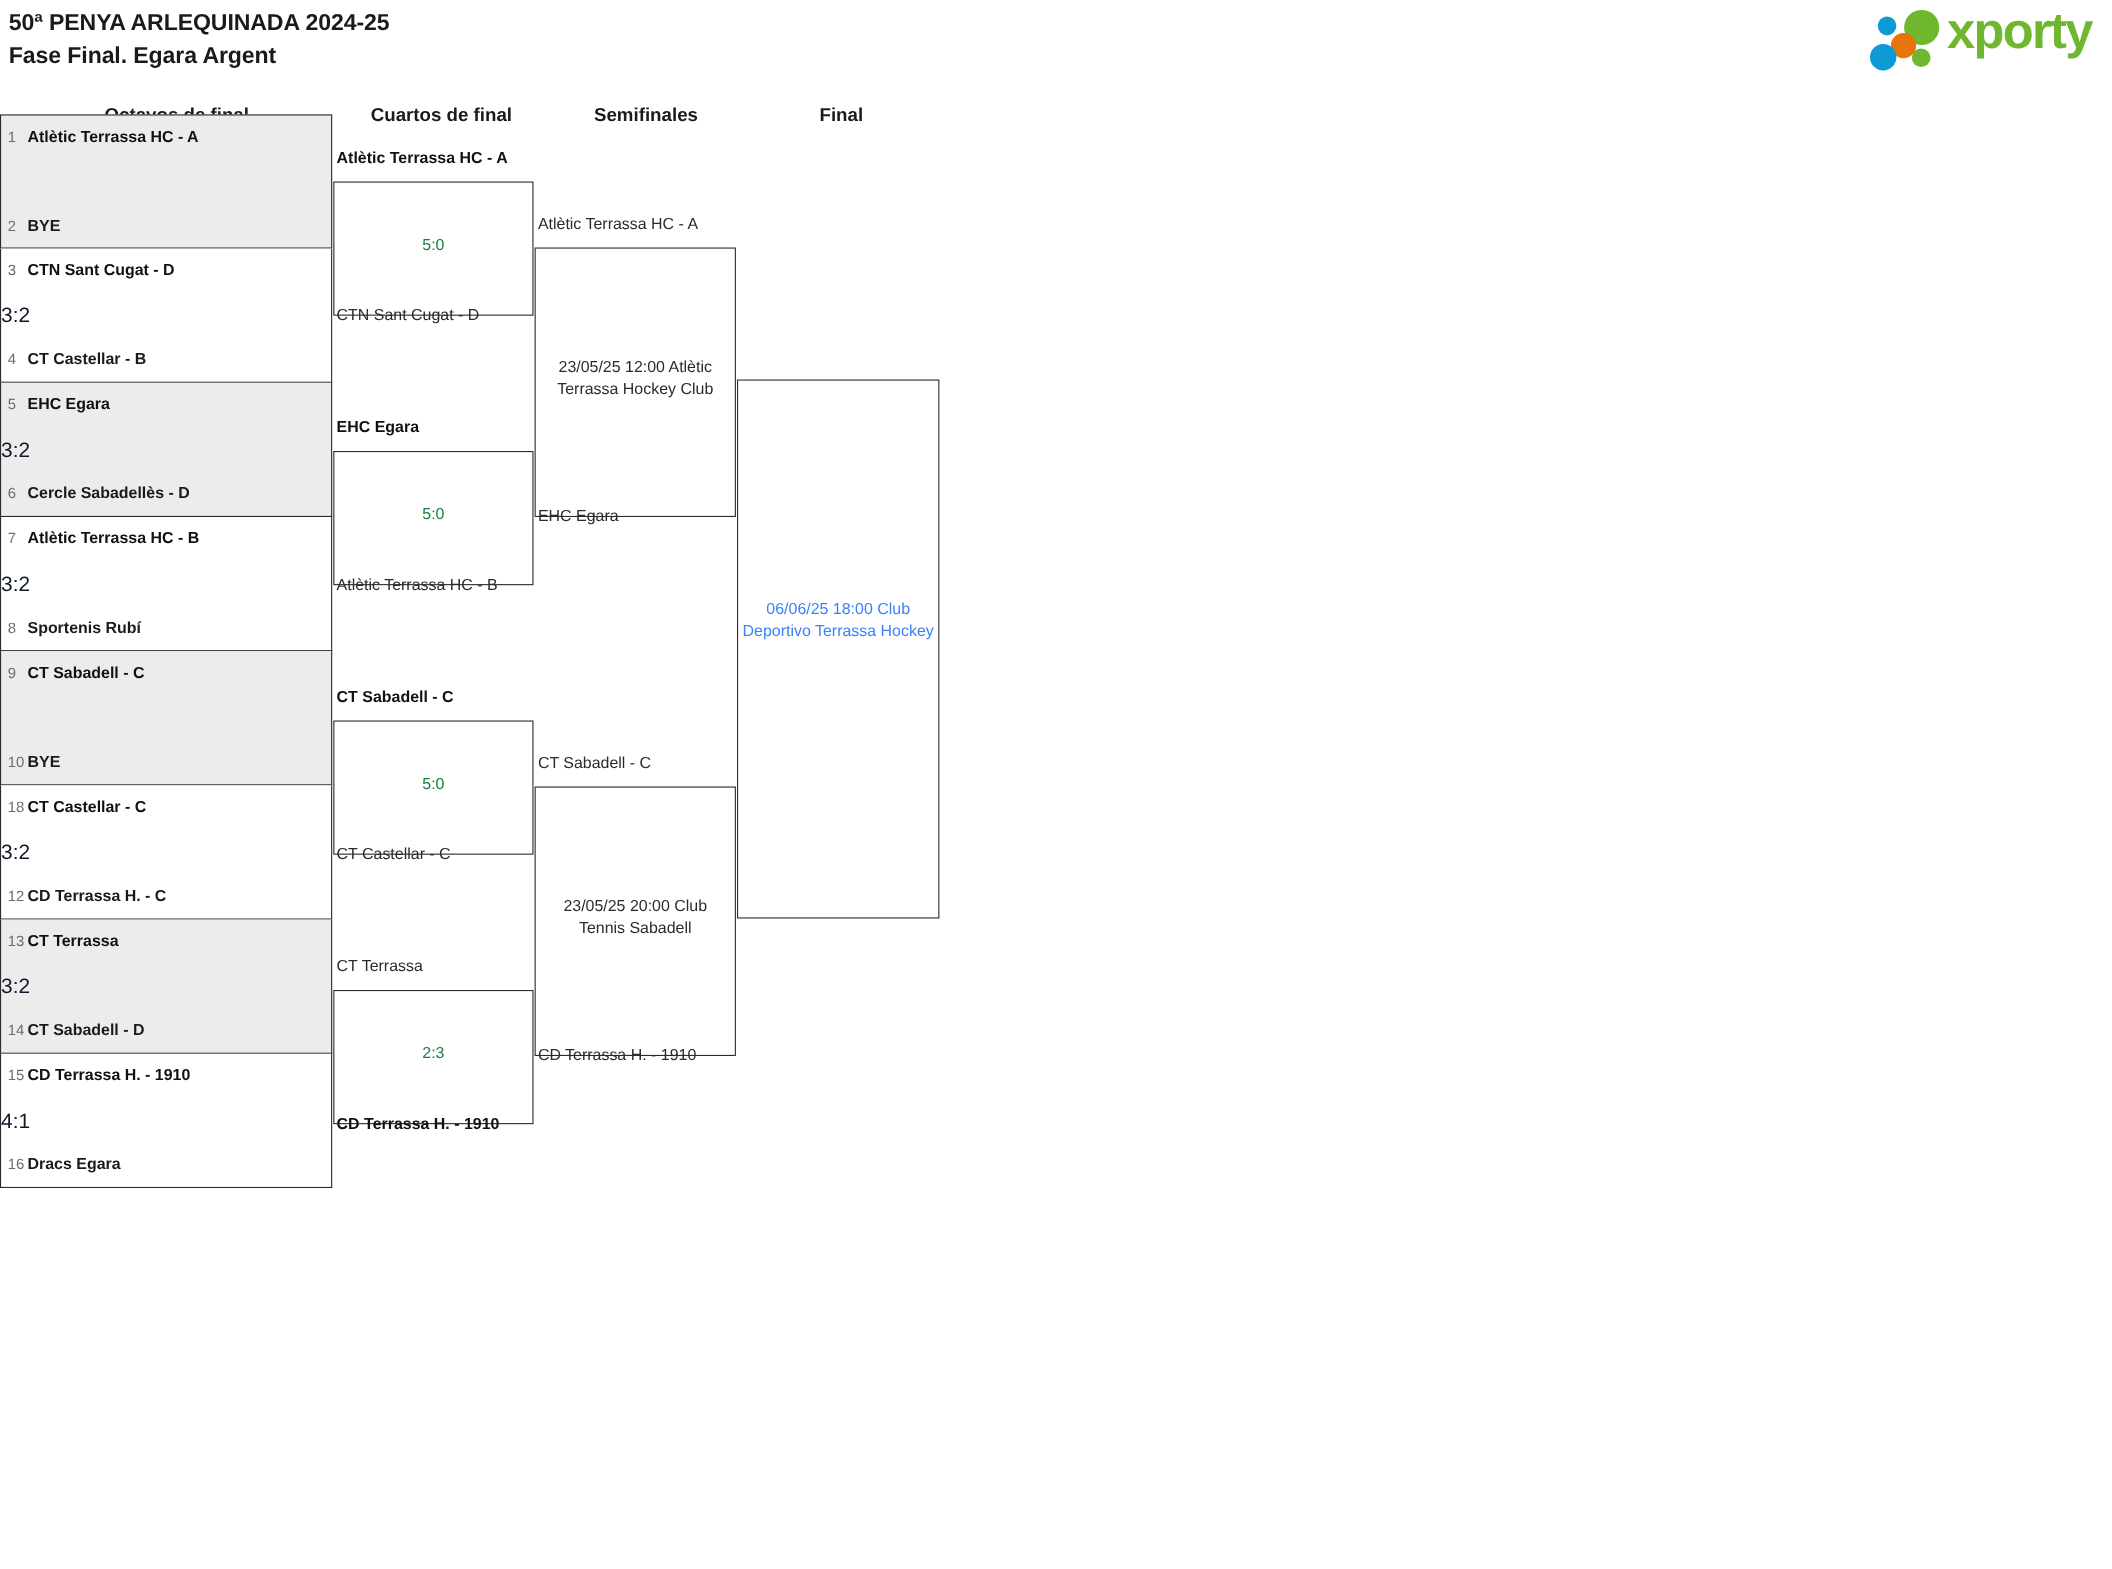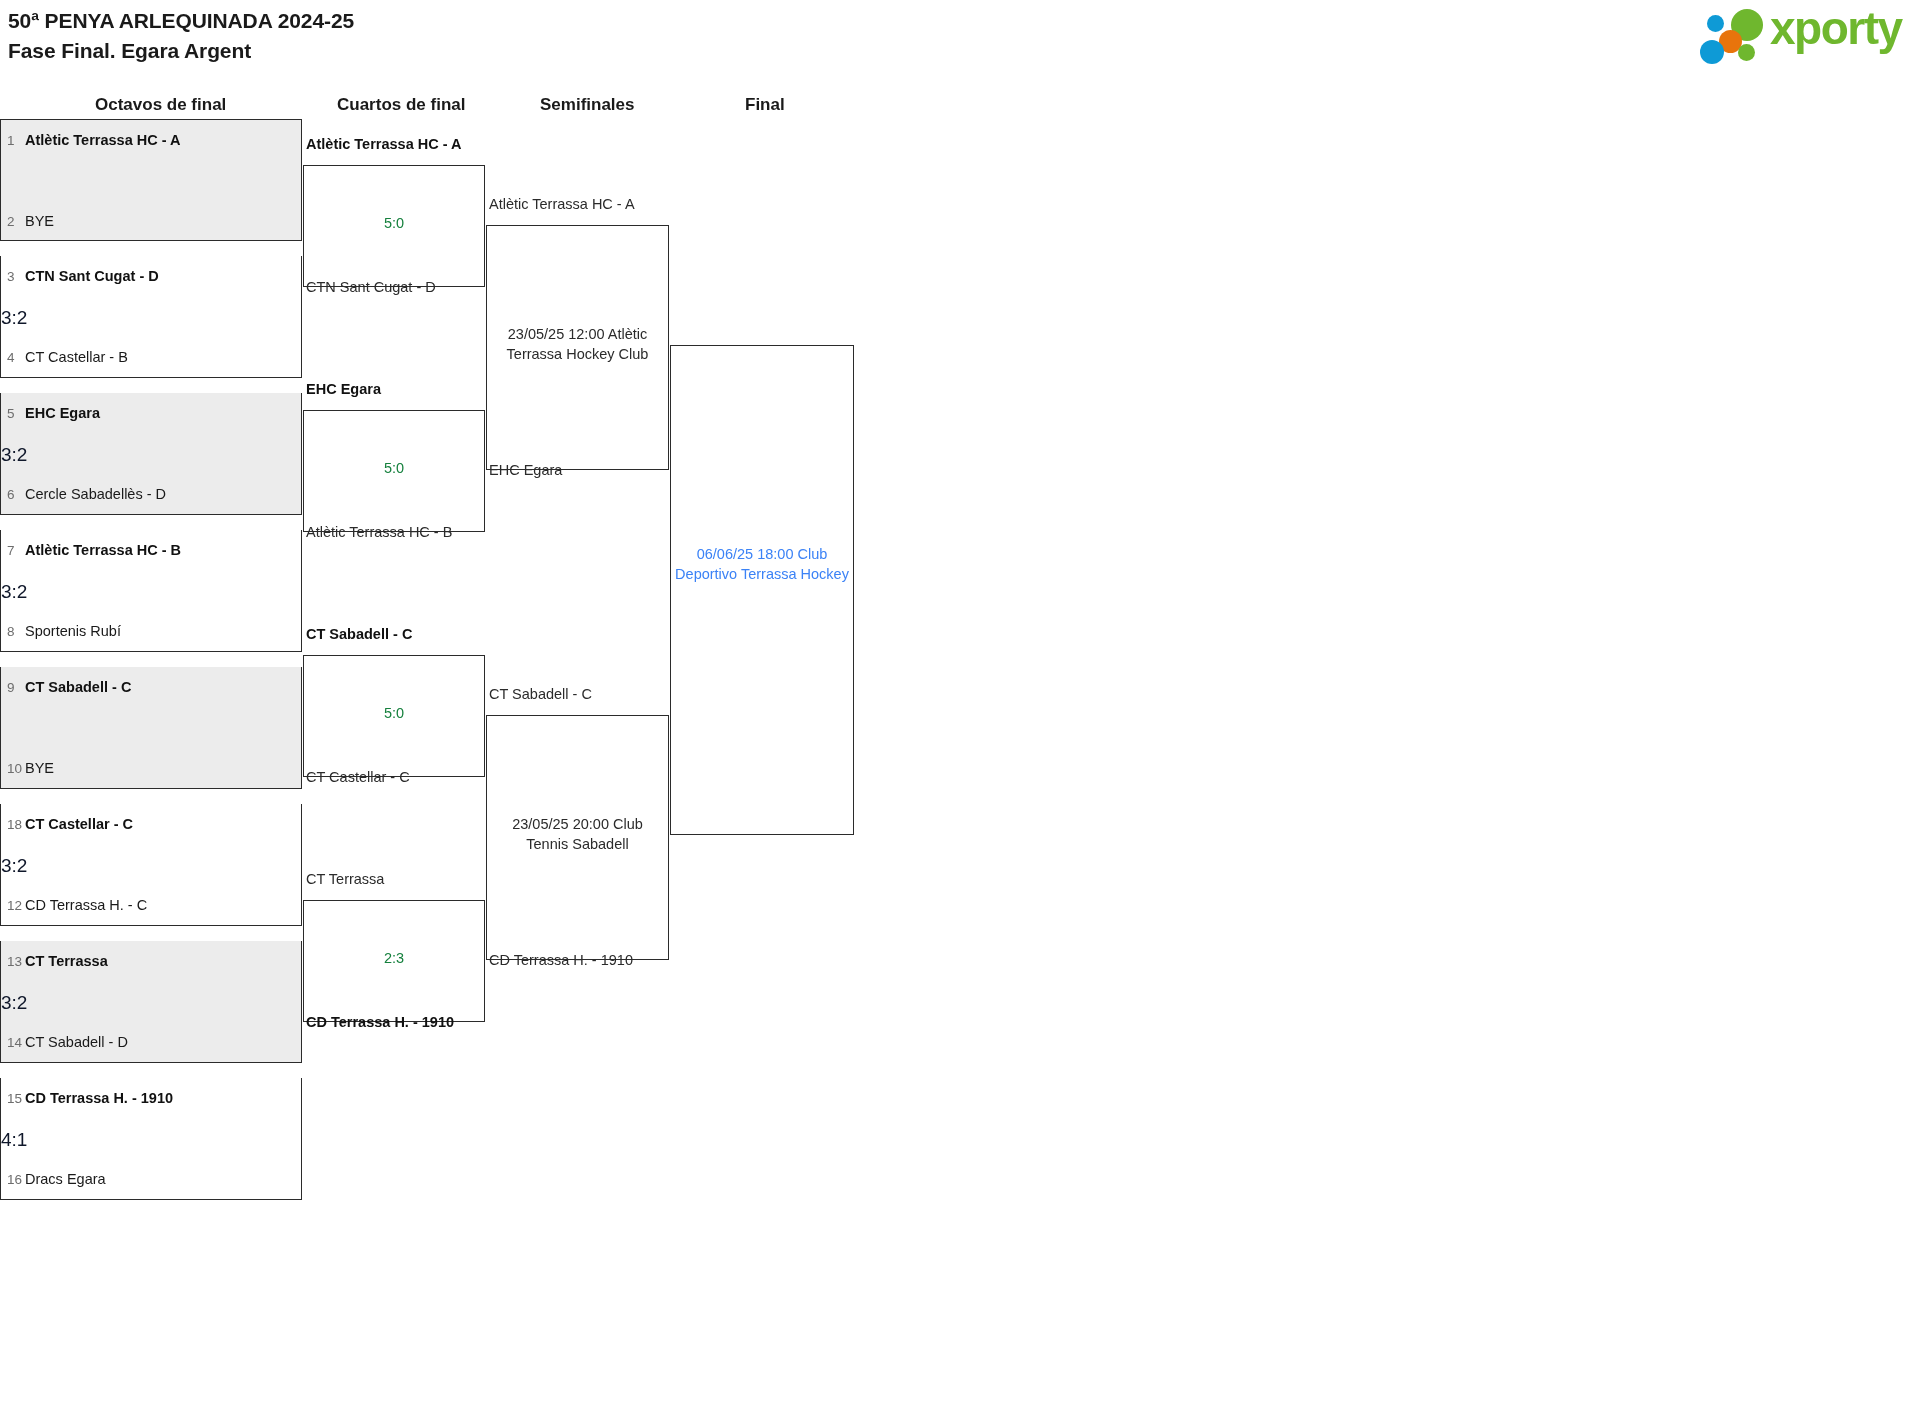--- a/index.html
+++ b/index.html
@@ -65,40 +65,39 @@
     top: 104px;
     width: 302px;
   }
   .r1-match {
     position: relative;
     width: 302px;
     height: 122px;
     border: 1px solid #2b2b2b;
     border-top: none;
     background: #ffffff;
-    margin-top: 15px;
   }
   .r1-match.first { border-top: 1px solid #2b2b2b; }
   .r1-match.shaded { background: #ececec; }
   .r1-team {
     position: absolute;
     left: 6px;
     font-size: 14.5px;
     white-space: nowrap;
   }
   .r1-team.top { top: 12px; }
   .r1-team.bottom { top: 93px; }
   .r1-seed {
     display: inline-block;
     min-width: 18px;
     color: #6d6d6d;
     font-weight: normal;
     font-size: 13.5px;
   }
-  .r1-name { font-weight: normal; }
+  .r1-name { font-weight: bold; }
   .r1-name.winner { font-weight: bold; color: #111; }
   .r1-score {
     position: absolute;
     top: 51px;
     left: 0;
     width: 302px;
     text-align: left;
     font-size: 19px;
     color: #0f172a;
   }

